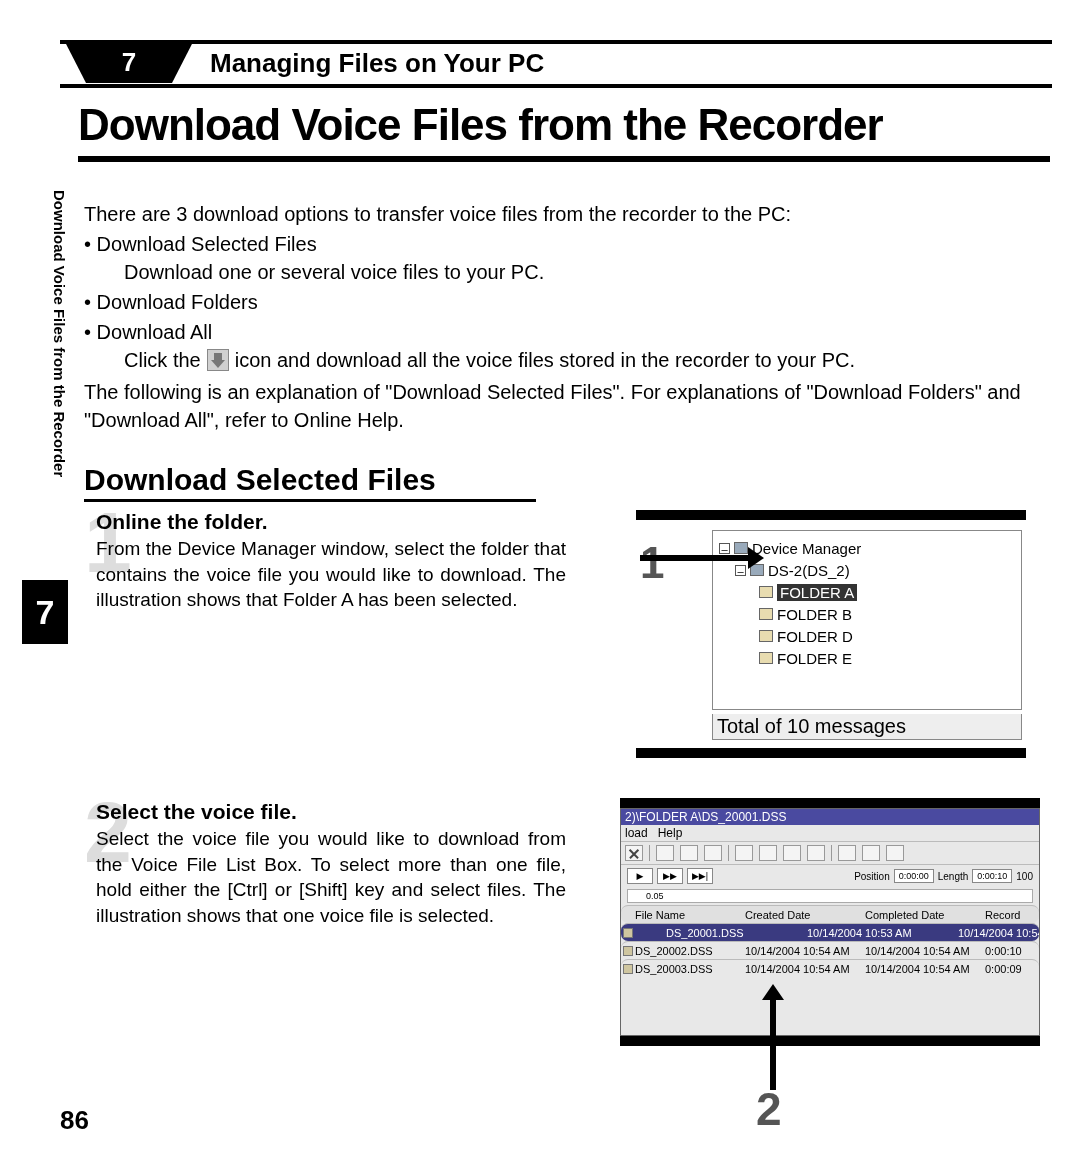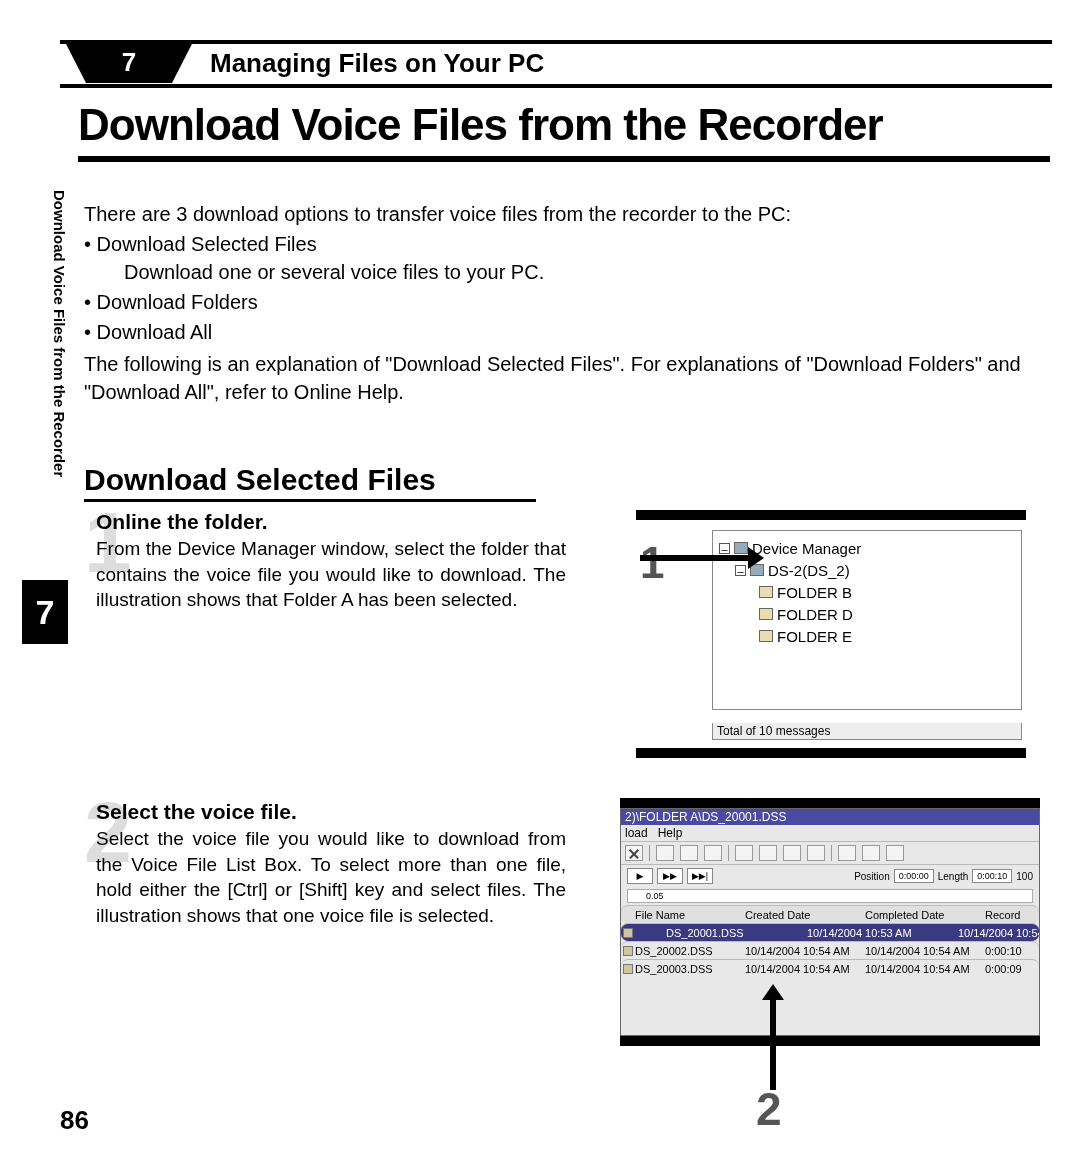--- a/index.html
+++ b/index.html
@@ -131,21 +131,21 @@
   .tree-icon {
     width:14px; height:12px; background:#ccc; border:1px solid #666;
   }
   .tree-ico-dev { background:#9ab; }
   .tree-ico-f { background:#e8dcb0; }
   .sqbox { width:11px; height:11px; border:1px solid #555; font-size:11px; line-height:10px; text-align:center; }
   .tree .ind1{margin-left:16px;} .tree .ind2{margin-left:40px;}
   .fig1-status {
     position:absolute; left:76px; right:4px; bottom:18px;
     border:1px solid #888; border-top:none; background:#eee;
-    font-size:12px; padding:1px 4px;
+    font-size:20px; padding:1px 4px;
   }
   .arrow1 {
     position:absolute; top:555px; left:640px;
     width:110px; height:6px; background:#000;
   }
   .arrow1::after{
     content:""; position:absolute; right:-14px; top:-8px;
     border-left:16px solid #000;
     border-top:11px solid transparent;
     border-bottom:11px solid transparent;
@@ -217,20 +217,25 @@
 
 <div class="side-label">Download Voice Files from the Recorder</div>
 <div class="side-tab">7</div>
 
 <div class="intro">
   <div>There are 3 download options to transfer voice files from the recorder to the PC:</div>
   <div class="opt">• Download Selected Files</div>
   <div class="sub">Download one or several voice files to your PC.</div>
   <div class="opt">• Download Folders</div>
   <div class="opt">• Download All</div>
+  <div class="sub sub-flex">
+    <span>Click the</span>
+    <span class="dl-icon"></span>
+    <span>icon and download all the voice files stored in the recorder to your PC.</span>
+  </div>
   <div style="margin-top:4px;">The following is an explanation of "Download Selected Files". For explanations of "Download Folders" and "Download All", refer to Online Help.</div>
 </div>
 
 <div class="section-title">Download Selected Files</div>
 
 <div class="step step1">
   <div class="step-num-bg">1</div>
   <div class="step-body">
     <div class="step-head">Online the folder.</div>
     <div class="step-text">From the Device Manager window, select the folder that contains the voice file you would like to download. The illustration shows that Folder A has been selected.</div>
@@ -250,20 +255,24 @@
   <div class="tree">
     <div class="tree-row">
       <span class="sqbox">–</span>
       <span class="tree-icon tree-ico-dev"></span>
       <span class="lbl">Device Manager</span>
     </div>
     <div class="tree-row ind1">
       <span class="sqbox">–</span>
       <span class="tree-icon tree-ico-dev"></span>
       <span class="lbl">DS-2(DS_2)</span>
+    </div>
+    <div class="tree-row ind2 sel">
+      <span class="tree-icon tree-ico-f"></span>
+      <span class="lbl">FOLDER A</span>
     </div>
     <div class="tree-row ind2">
       <span class="tree-icon tree-ico-f"></span>
       <span class="lbl">FOLDER B</span>
     </div>
     <div class="tree-row ind2">
       <span class="tree-icon tree-ico-f"></span>
       <span class="lbl">FOLDER D</span>
     </div>
     <div class="tree-row ind2">

